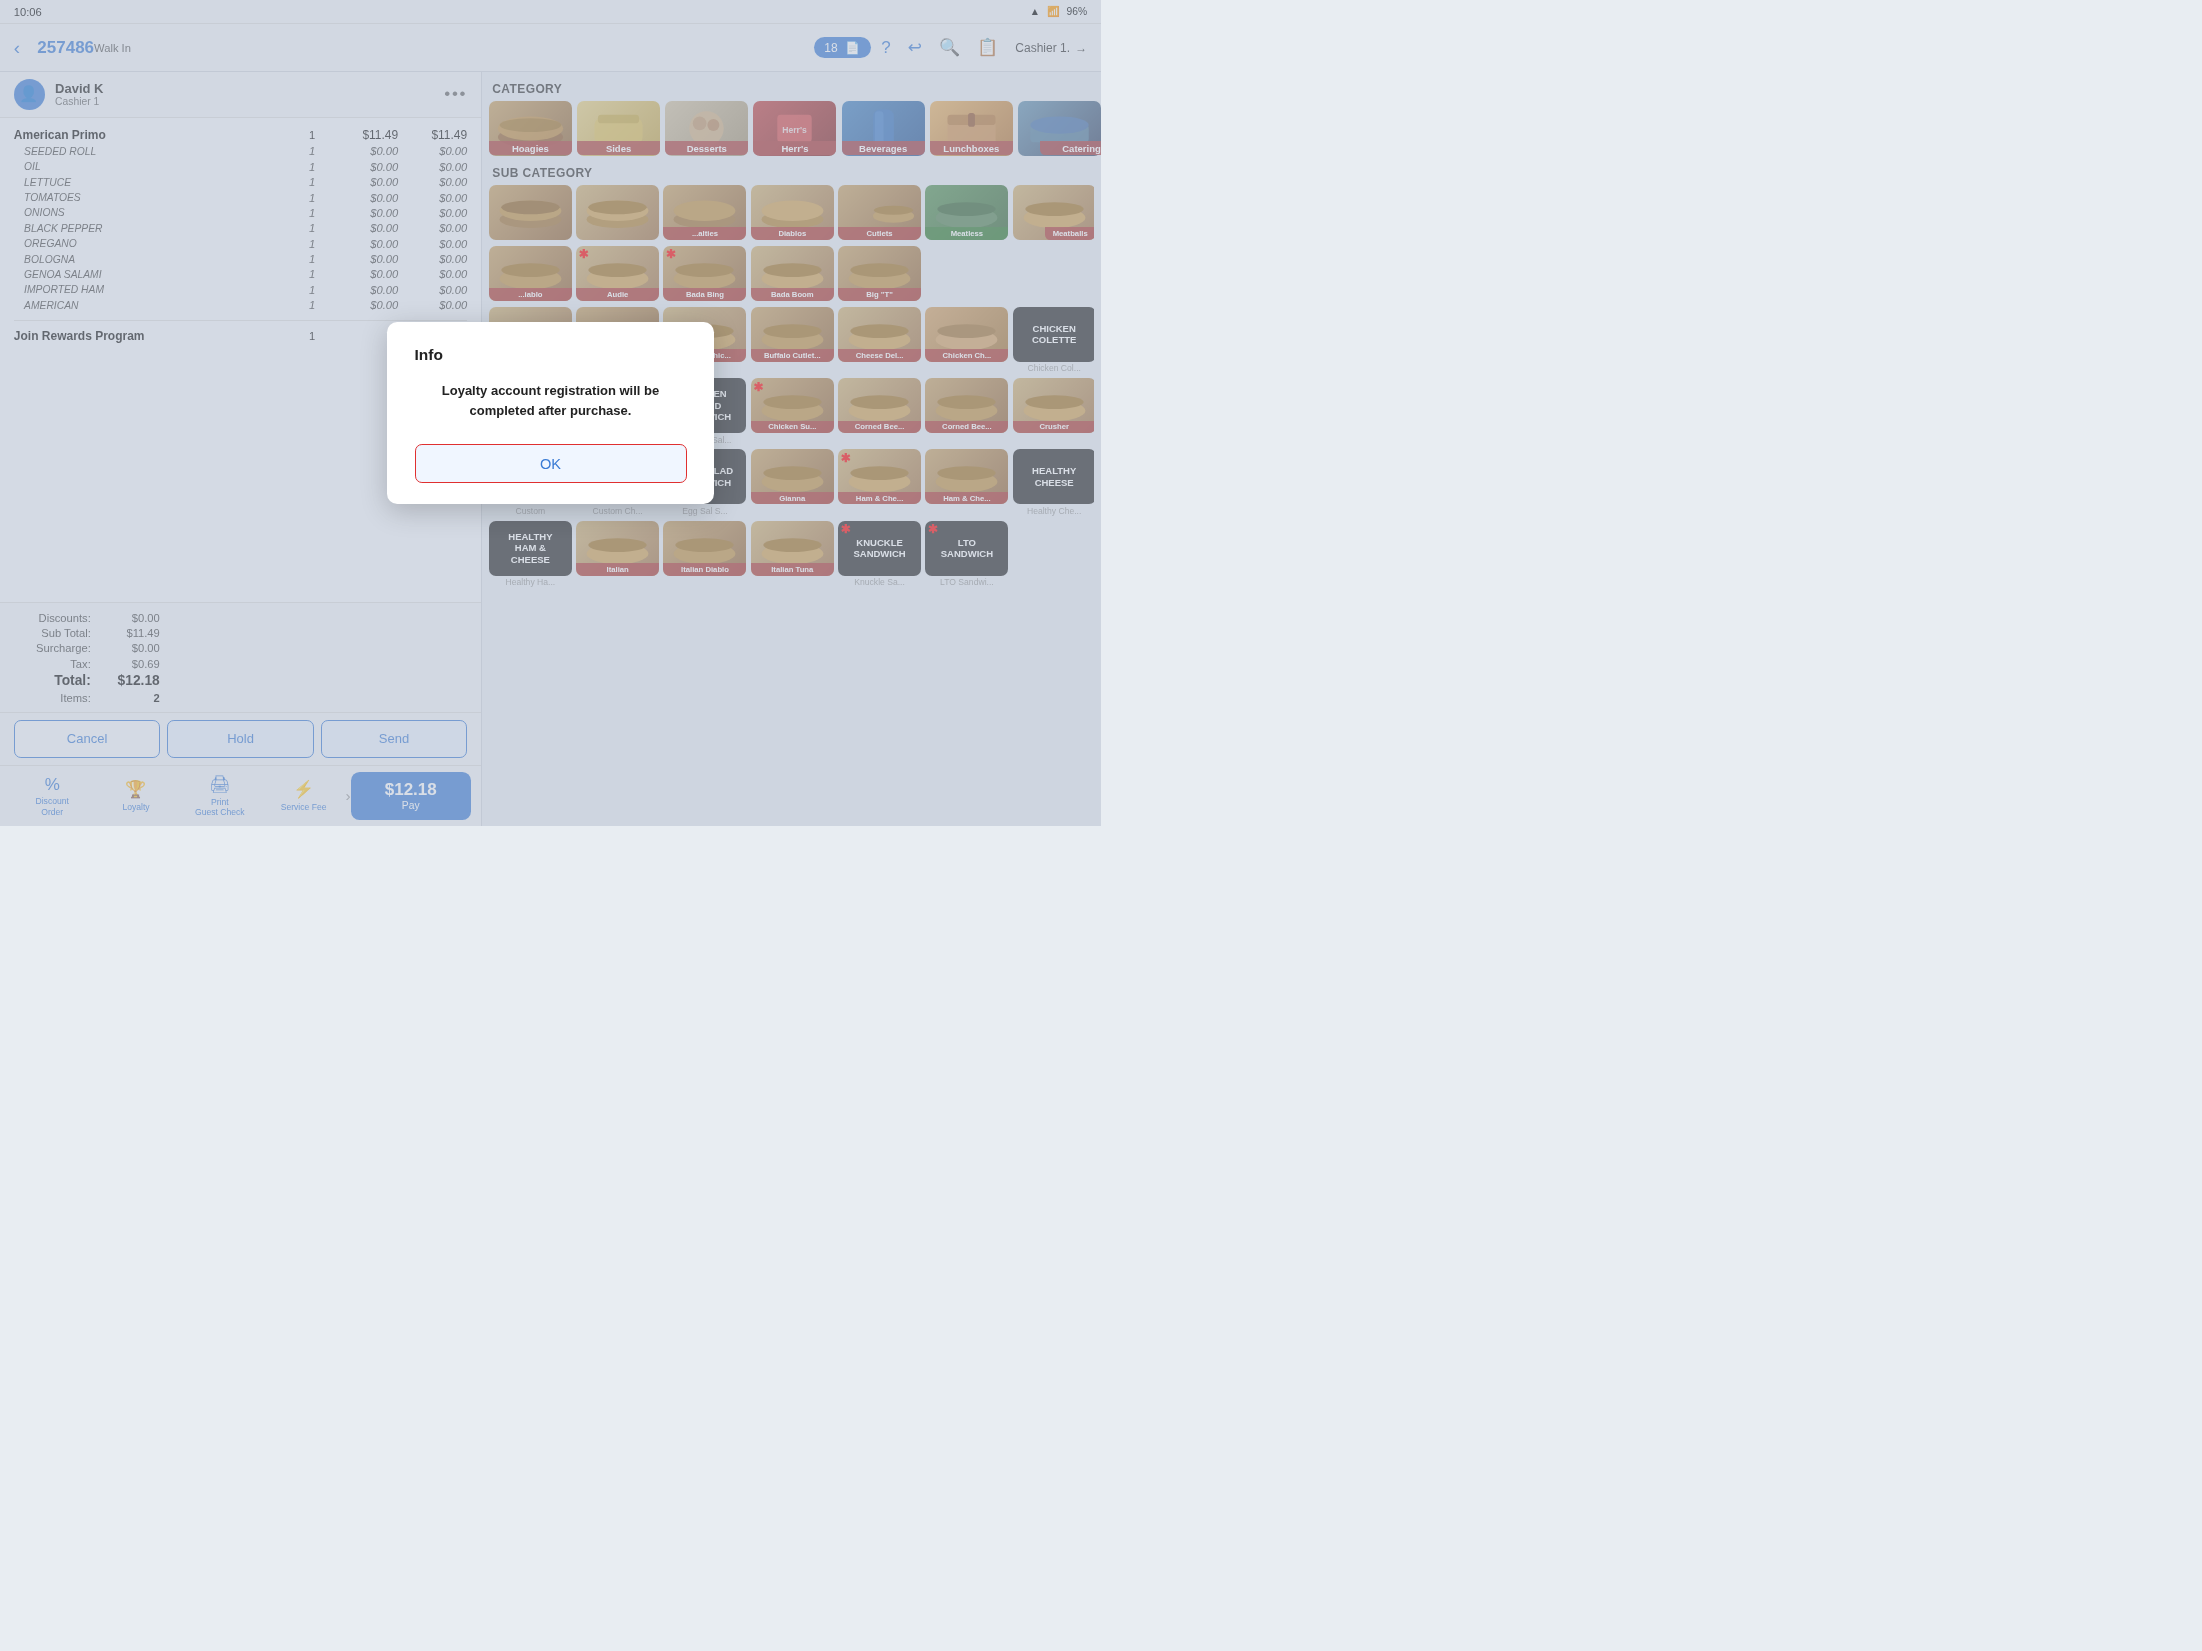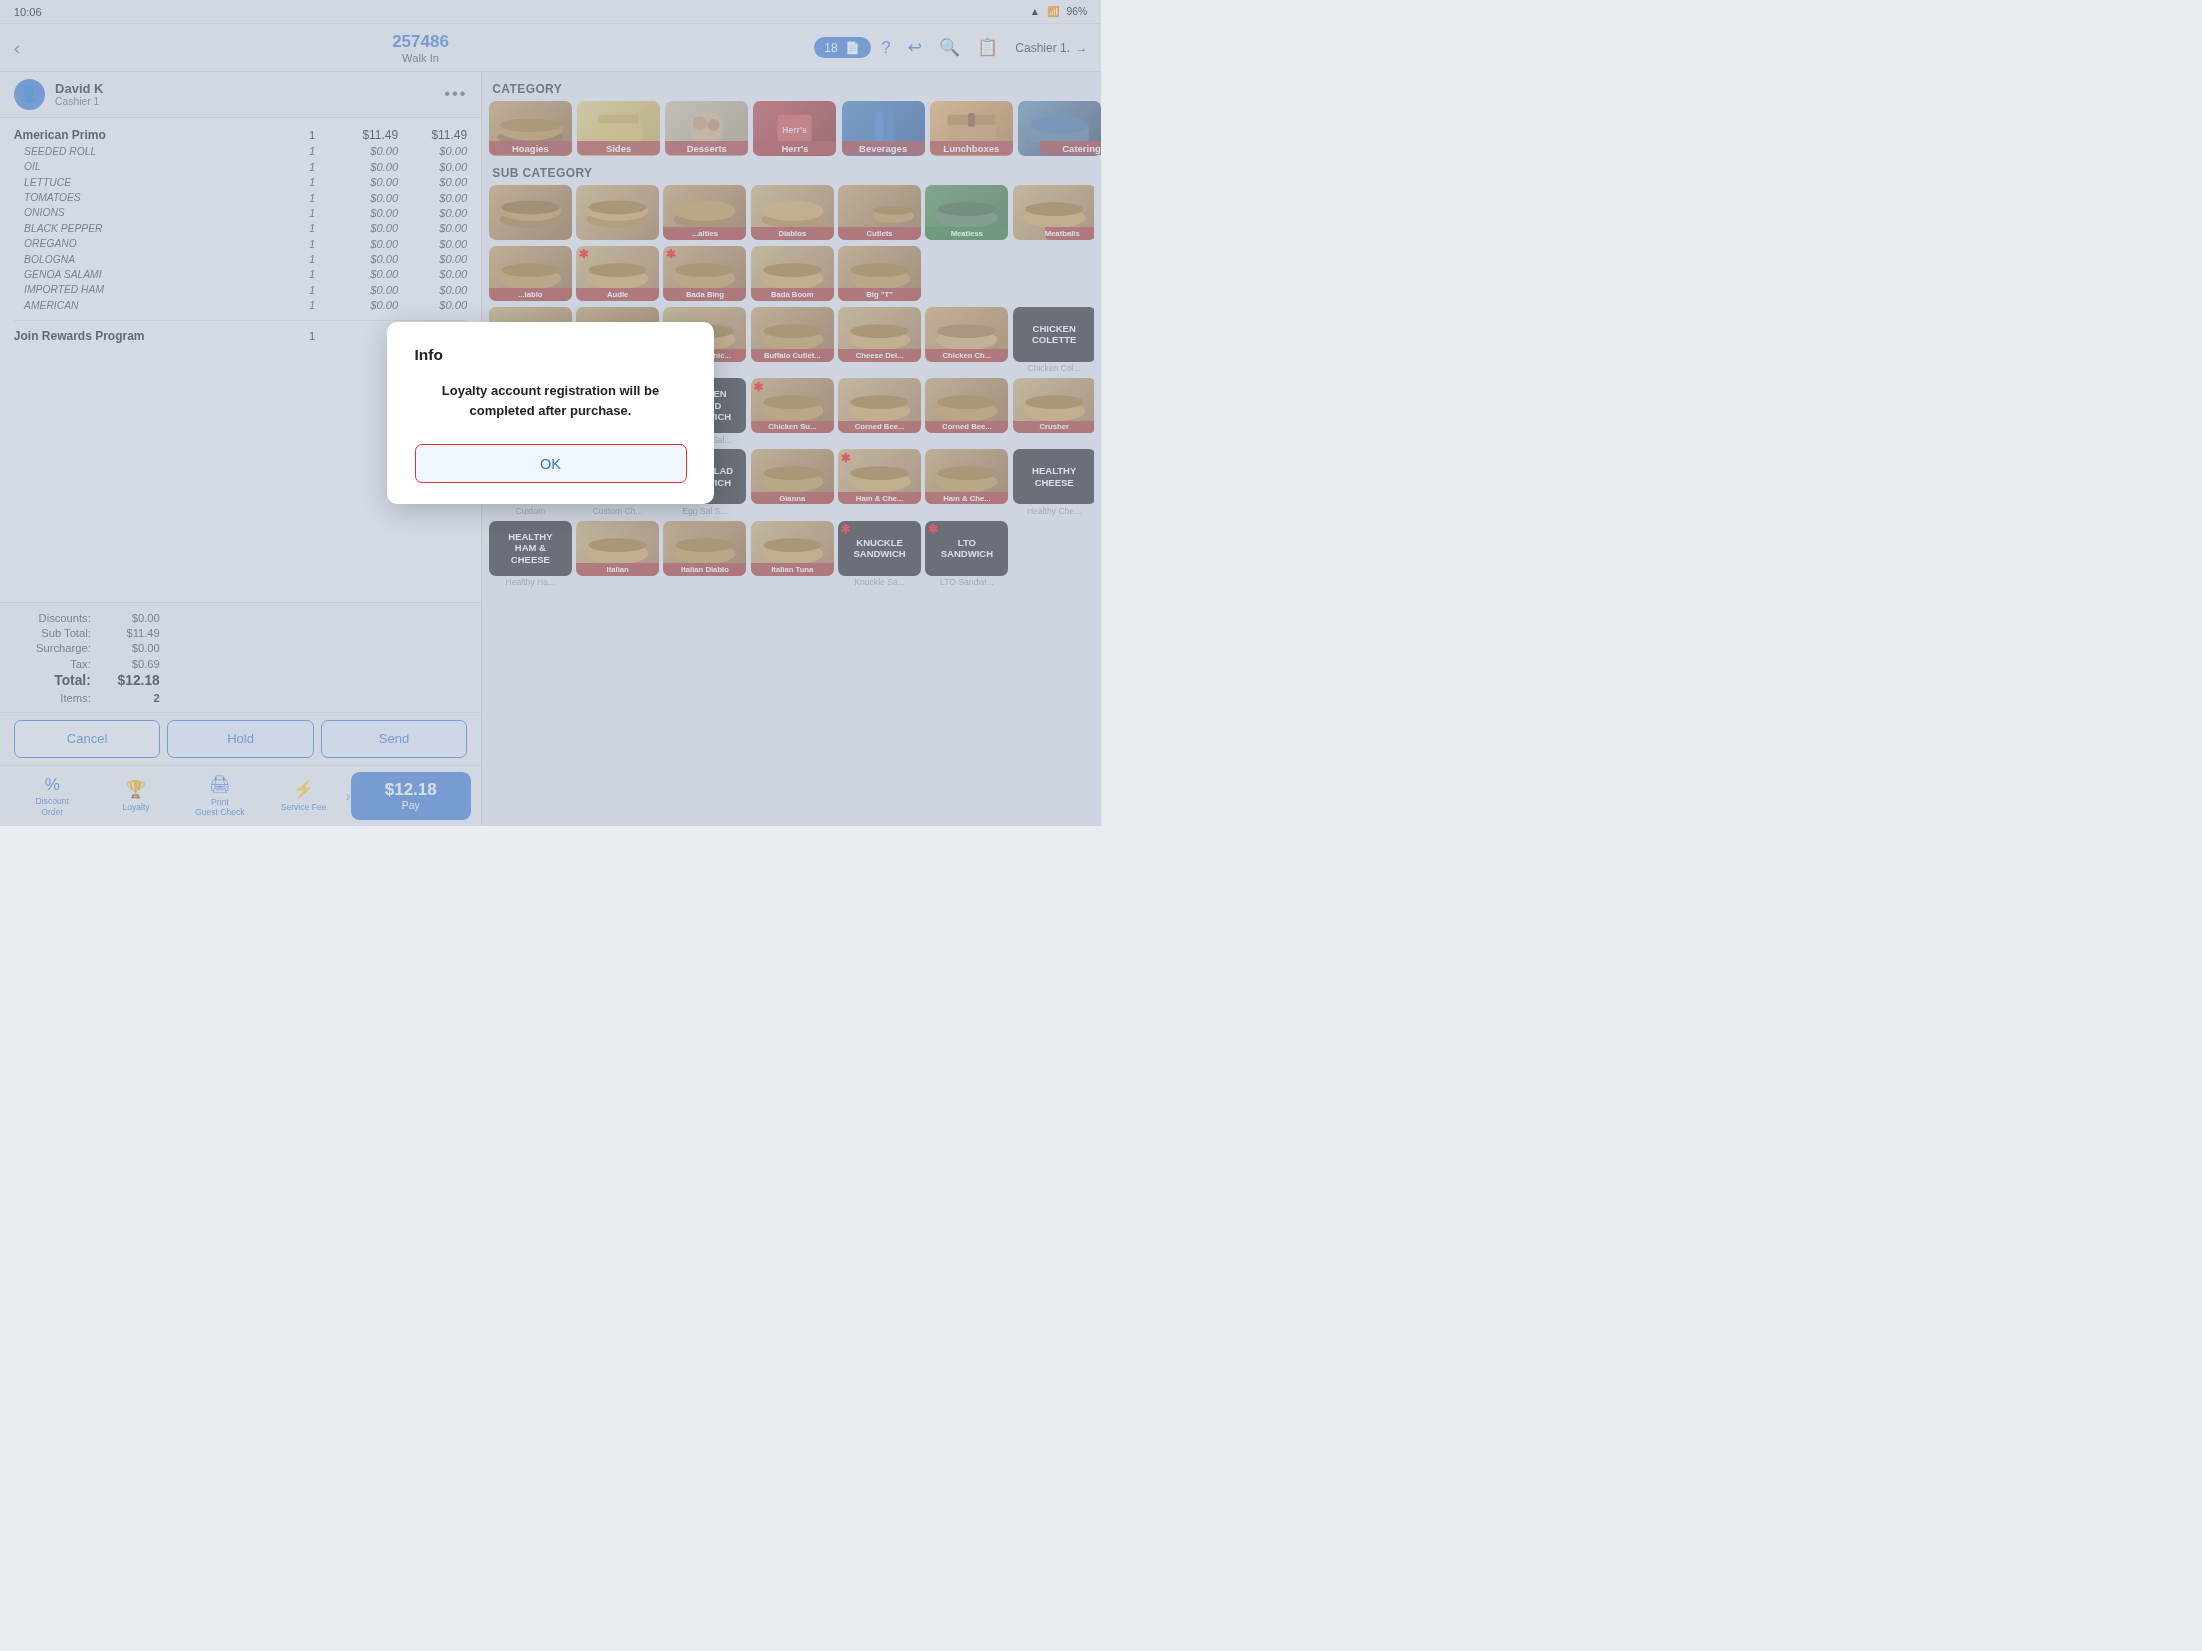--- a/index.html
+++ b/index.html
@@ -36,21 +36,21 @@
       gap: 10.3px;
     }
     .back-btn {
       color: #3a7bd5;
       font-size: 19px;
       cursor: pointer;
       margin-right: 6.9px;
     }
     .order-info {
       display: flex;
-      flex-direction: column;
+      flex-direction: row;
       align-items: center;
       flex: 1;
     }
     .order-number { font-size: 17px; font-weight: 700; color: #3a7bd5; }
     .order-type { font-size: 11.2px; color: #555; }
     .order-badge {
       background: #3a7bd5;
       color: white;
       border-radius: 17px;
       padding: 3.4px 10.3px;
@@ -745,21 +745,21 @@
           </div>
           <div class="product-label-bar"></div>
         </div>
 
         <div class="product-item">
           <div class="product-img bg-sandwich2" style="position:relative;">
             <svg viewBox="0 0 96 64" style="width:100%;height:100%;">
                 <ellipse cx="48" cy="38" rx="36" ry="12" fill="#d0a050"></ellipse>
                 <ellipse cx="48" cy="28" rx="34" ry="8" fill="#a07020"></ellipse>
               </svg>
-            <div style="position:absolute;bottom:0;left:0;right:0;background:rgba(170,40,40,0.85);color:white;font-size:7.7px;font-weight:600;text-align:left;padding:1.7px 0;border-radius:0 0 5.2px 5.2px;margin-left:32px;">Meatballs</div>
+            <div style="position:absolute;bottom:0;left:0;right:0;background:rgba(170,40,40,0.85);color:white;font-size:7.7px;font-weight:600;text-align:center;padding:1.7px 0;border-radius:0 0 5.2px 5.2px;margin-left:32px;">Meatballs</div>
           </div>
           <div class="product-label-bar"></div>
         </div>
 
         <div class="product-item">
           <div class="product-img bg-sandwich" style="position:relative;">
             <svg viewBox="0 0 96 64" style="width:100%;height:100%;">
                 <ellipse cx="48" cy="38" rx="36" ry="12" fill="#c09040"></ellipse>
                 <ellipse cx="48" cy="28" rx="34" ry="8" fill="#a07020"></ellipse>
               </svg>

